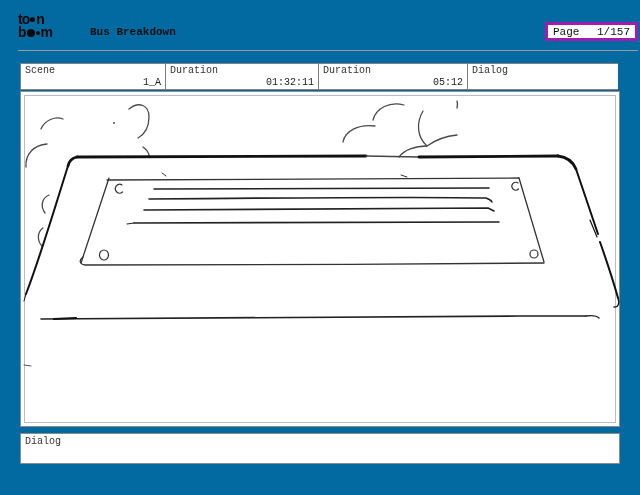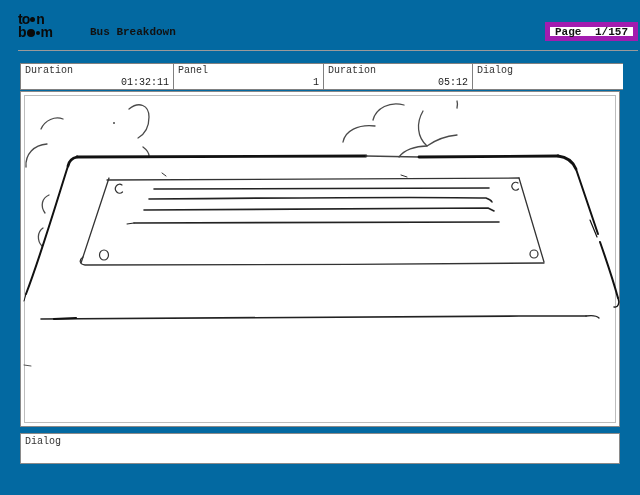--- a/index.html
+++ b/index.html
@@ -9,22 +9,22 @@
   
   .logo{position:absolute;left:18px;top:13px;font-family:"Liberation Sans","DejaVu Sans",sans-serif;
         font-weight:bold;color:#0a0a0a;line-height:13px;font-size:14px;letter-spacing:-1px;}
   .lrow{display:flex;align-items:center;height:13px;}
   .dot{display:inline-block;border-radius:50%;background:#0a0a0a;}
   .d1{width:5px;height:5px;margin:0 1px;}
   .d2{width:8px;height:8px;margin:0 1px 0 1px;}
   .d3{width:4px;height:4px;margin:0 1px 0 0;}
   .doc-title{position:absolute;left:78px;top:26px;font-size:11px;font-weight:bold;color:#111;margin-left:12px;}
   .page-box{position:absolute;left:545px;top:22px;width:93px;height:19px;box-sizing:border-box;
-            border:5px solid #a21caf;display:flex;justify-content:space-between;align-items:center;
-            padding:0 5px;font-size:11px;font-weight:bold;color:#111;background:#fff;}
+            border:3px solid #a21caf;display:flex;justify-content:space-between;align-items:center;
+            padding:0 5px;font-size:11px;font-weight:normal;color:#111;background:#fff;}
   .header-rule{position:absolute;left:18px;top:50px;width:620px;height:0;border-top:1px solid #9a9a9a;}
 
   
   .info-row{position:absolute;left:20px;top:63px;height:25px;display:flex;
             border-top:1px solid #808080;border-bottom:1px solid #808080;border-left:1px solid #808080;}
   .cell{position:relative;height:25px;box-sizing:border-box;border-right:1px solid #808080;background:#fff;}
   .c0{width:145px;} .c1{width:153px;} .c2{width:150px;} .c3{width:149px;}
   .c4{width:150px;border-right:none;border-bottom:none;}
   .cell .lab{position:absolute;left:4px;top:1px;font-size:10px;color:#333;}
   .cell .val{position:absolute;right:4px;bottom:1px;font-size:10px;color:#1a1a1a;}
@@ -62,27 +62,27 @@
   <div class="doc-title">Bus Breakdown</div>
 
   <div class="page-box">
     <span>Page</span>
     <span>1/157</span>
   </div>
 
   <div class="header-rule"></div>
 
   <div class="info-row">
+    <div class="cell c0">
+      <span class="lab">Scene</span>
+      <span class="val">1_A</span>
+    </div>
     <div class="cell c1">
       <span class="lab">Duration</span>
       <span class="val">01:32:11</span>
-    </div>
-    <div class="cell c2">
-      <span class="lab">Panel</span>
-      <span class="val">1</span>
     </div>
     <div class="cell c3">
       <span class="lab">Duration</span>
       <span class="val">05:12</span>
     </div>
     <div class="cell c4">
       <span class="lab">Dialog</span>
     </div>
   </div>
 

